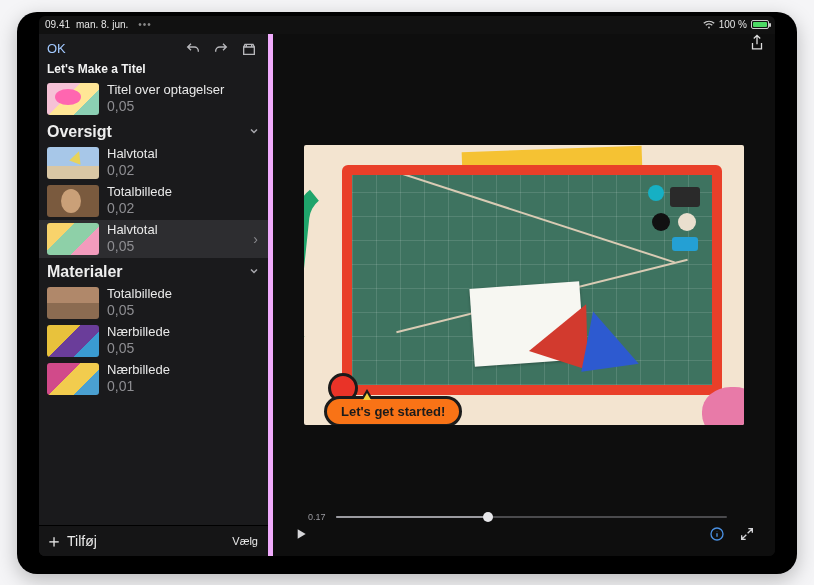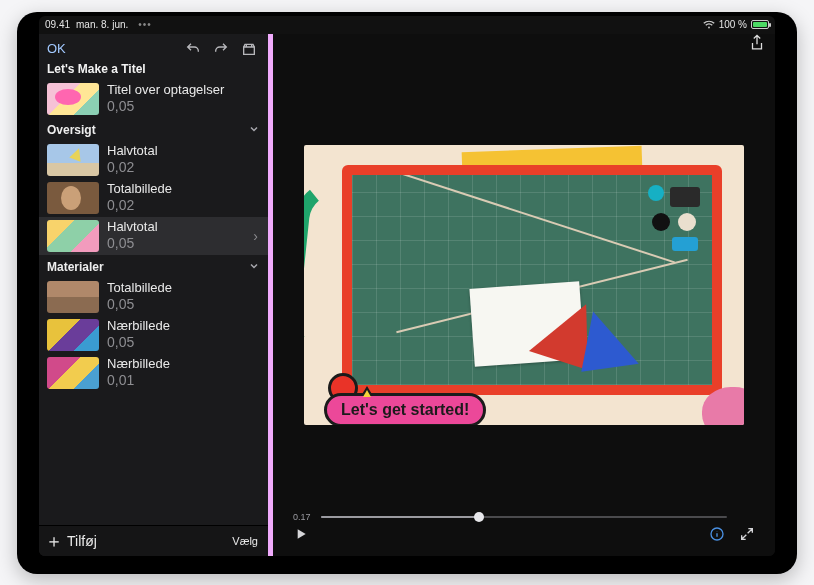--- a/index.html
+++ b/index.html
@@ -69,21 +69,21 @@
       width: 52px; height: 32px; border-radius: 3px;
       background:#444; flex-shrink:0;
       position:relative; overflow:hidden;
     }
     .clip-meta { display:flex; flex-direction:column; line-height:1.15;}
     .clip-label { font-size: 13px; color:#e9e9e9; }
     .clip-dur { font-size: 14px; color:#8e8e92;}
     .section-head {
       display:flex; align-items:center; justify-content:space-between;
       padding: 5px 8px 3px 8px;
-      font-size: 12px; font-weight:600; color:#eee;
+      font-size: 16px; font-weight:600; color:#eee;
     }
     .chev { color:#a8a8ad; }
     .row-chev { margin-left:auto; color:#8a8a8e; font-size:14px; padding-right:2px;}
     .sidebar-scroll { flex:1; overflow:hidden; }
     .bottombar {
       display:flex; align-items:center;
       padding: 6px 10px 6px 6px;
       background:#151516;
       border-top:1px solid #000;
     }
@@ -129,32 +129,32 @@
        border-bottom:58px solid #2d5ad0; transform:rotate(-8deg);}
     .stick1{position:absolute;left:30px;top:40px;width:300px;height:2px;background:#d9cbb4;transform:rotate(18deg);}
     .stick2{position:absolute;left:40px;top:120px;width:300px;height:2px;background:#d9cbb4;transform:rotate(-14deg);}
     .supplies{position:absolute;right:8px;top:8px;width:100px;height:80px;}
     .sup{position:absolute;border-radius:3px;}
     .pink-blob{ position:absolute; right:-18px; bottom:-14px; width:60px; height:52px;
        background:#e87aa8; border-radius:50% 48% 55% 50%;}
     .red-dot{ position:absolute; left:24px; bottom:22px; width:30px; height:30px;
        background:#e93328; border:3px solid #1b1b1b; border-radius:50%;}
     .bubble{ position:absolute; left:20px; bottom:-2px;
-       background:#ec4899; border:3px solid #1b1b1b;
+       background:#f97316; border:3px solid #1b1b1b;
        padding:5px 14px; border-radius:20px; font-weight:700; color:#1b1b1b;
-       font-size:16px;}
+       font-size:13px;}
     .bubble::before{ content:''; position:absolute; top:-10px; left:34px;
        width:0;height:0;border-left:6px solid transparent;border-right:6px solid transparent;
        border-bottom:10px solid #1b1b1b;}
     .bubble::after{ content:''; position:absolute; top:-6px; left:36px;
        width:0;height:0;border-left:4px solid transparent;border-right:4px solid transparent;
        border-bottom:7px solid #f6d23a;}
     
     .transport { padding: 6px 20px 10px 20px; }
-    .scrub { position:relative; height: 14px; display:flex; align-items:center; }
+    .scrub { position:relative; height: 14px; display:flex; align-items:center;margin-left:15px; }
     .scrub .tline { flex:1; font-size:9px; color:#9a9aa0;}
     .scrub .tline.right{ text-align:right;}
     .track { position:absolute; left:28px; right:28px; top:6px; height:2px; background:#4a4a4d; border-radius:2px;}
     .track .prog{ position:absolute; left:0; top:0; height:100%; width:39%; background:#9a9aa0; border-radius:2px;}
     .track .knob{ position:absolute; left:39%; top:-4px; width:10px; height:10px; border-radius:50%; background:#e7e7ea; transform:translateX(-50%);}
     .controls { display:flex; align-items:center; margin-top:2px; color:#d5d5d8;}
     .controls .grow{flex:1;}
     
     .t-title{ background:linear-gradient(135deg,#f6c2d6 40%,#ffe696 40% 70%,#8bd0b4 70%);}
     .t-title::after{content:'';position:absolute;left:8px;top:6px;width:26px;height:16px;background:#ff66b0;border-radius:50%;}

